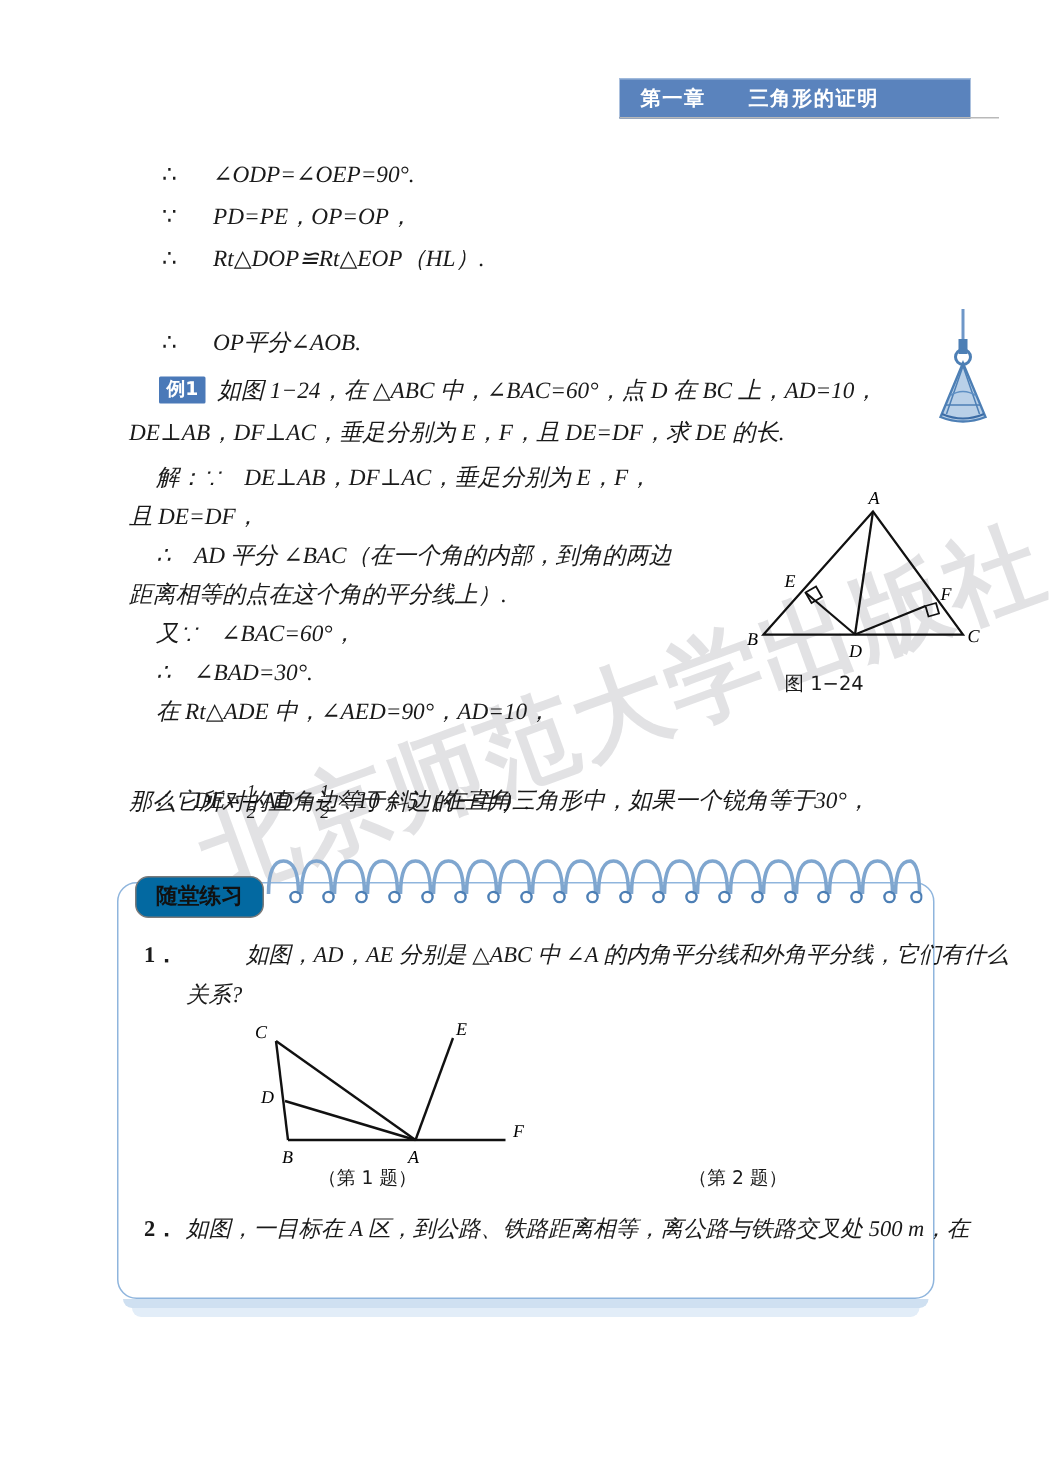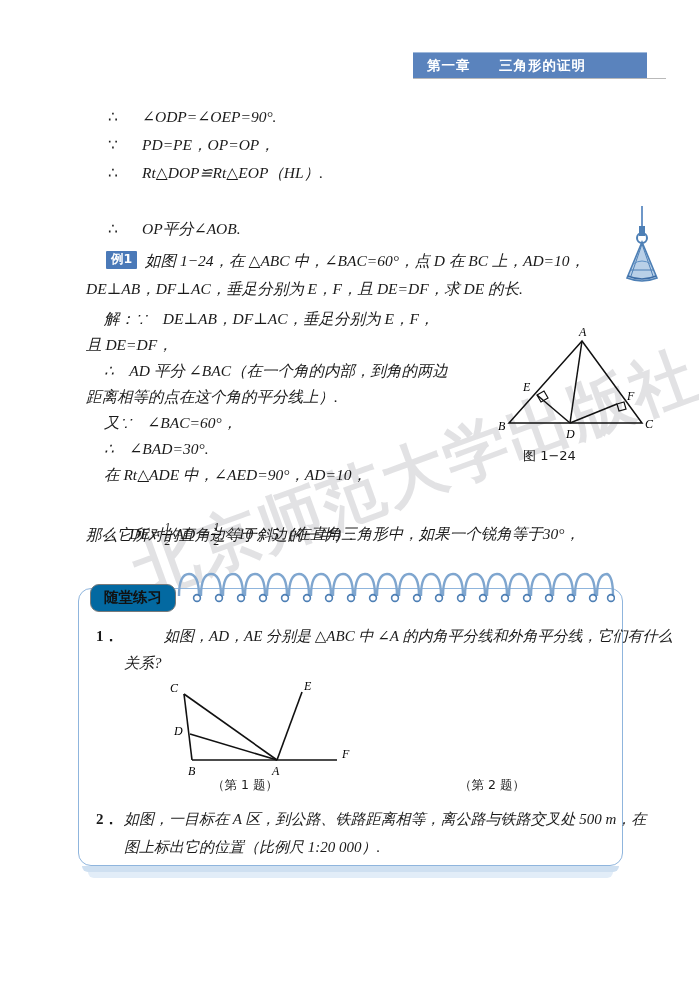--- a/index.html
+++ b/index.html
@@ -303,16 +303,15 @@
       <text x="120" y="103" font-family="Liberation Serif, serif" font-style="italic" font-size="12">A</text>
       <text x="190" y="86" font-family="Liberation Serif, serif" font-style="italic" font-size="12">F</text>
     </svg>
   </div>
   <div class="sub-cap" style="left:212px;top:777px;">（第 1 题）</div>
 
   <div class="sub-cap" style="left:459px;top:777px;">（第 2 题）</div>
 
   <div class="exline cnb" style="left:96px;top:810px;">2．</div>
   <div class="exline it" style="left:124px;top:810px;">如图，一目标在 A 区，到公路、铁路距离相等，离公路与铁路交叉处 500 m，在</div>
-  <div class="exline it" style="left:124px;top:838px;">图上标出它的位置（比例尺 1:20 000）.</div>
 
 
 </div>
 
 </body></html>

